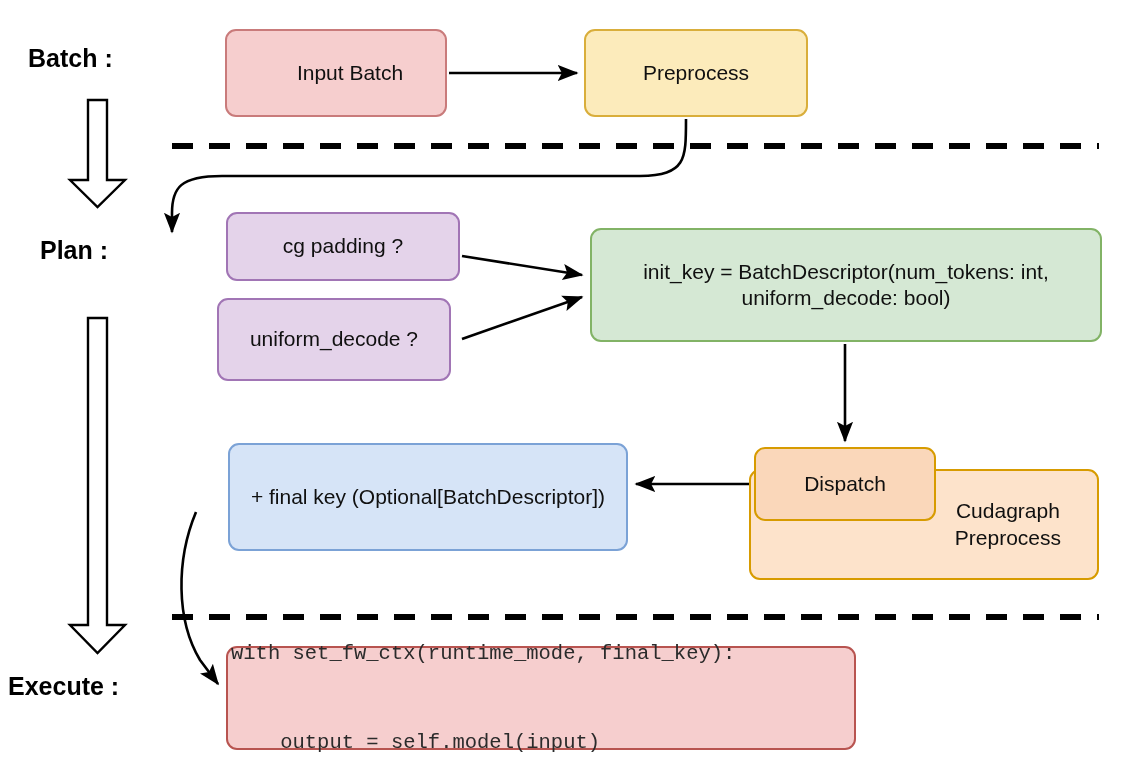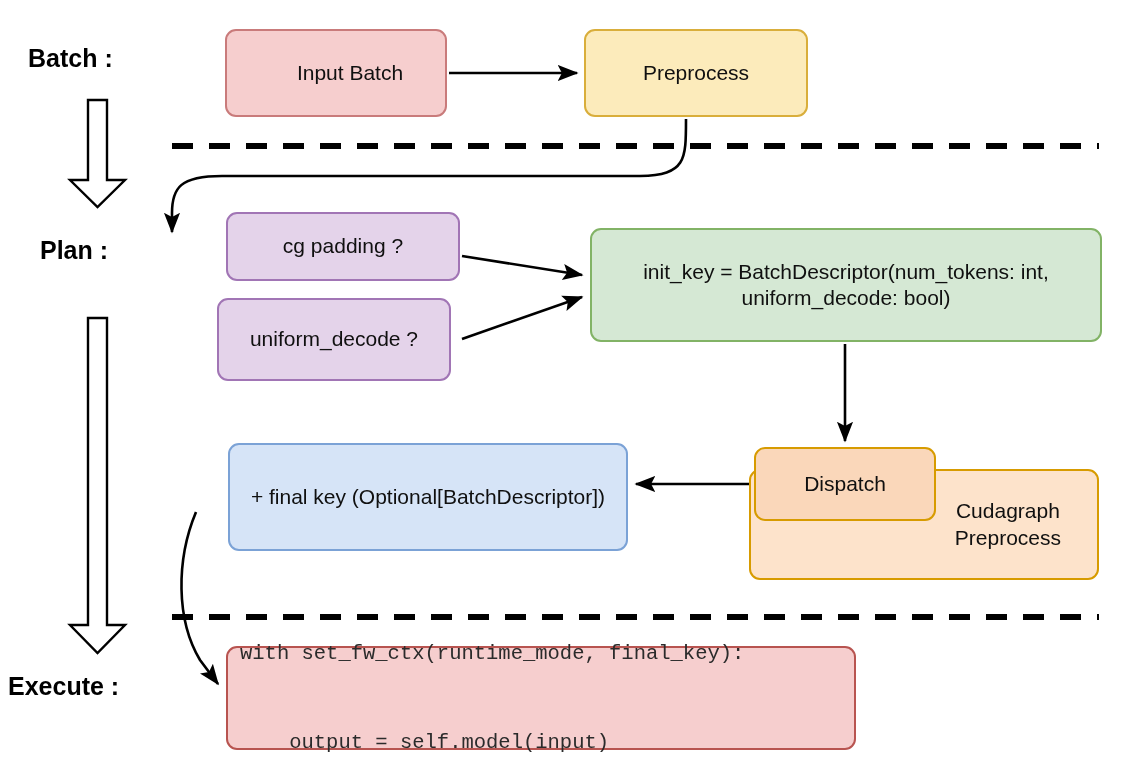--- a/index.html
+++ b/index.html
@@ -47,21 +47,21 @@
     line-height: 1.26;
     padding: 2px 8px;
   }
   .node.code {
     font-family: "Liberation Mono", monospace;
     font-size: 20.5px;
     justify-content: flex-start;
     text-align: left;
     white-space: pre;
     line-height: 1.45;
-    padding-left: 12px;
+    padding-left: 3px;
     color: #2b2b2b;
   }
   .node-lines {
     display: block;
   }
   .node-lines span {
     display: block;
   }
 </style>
 </head>

